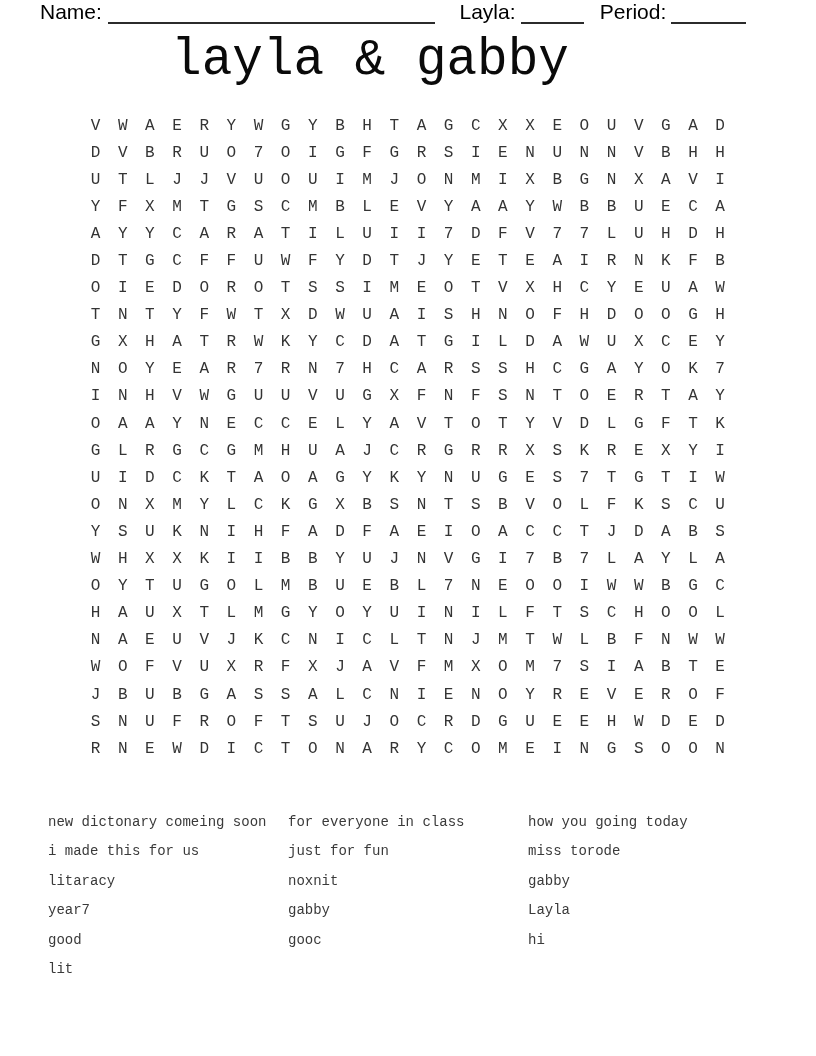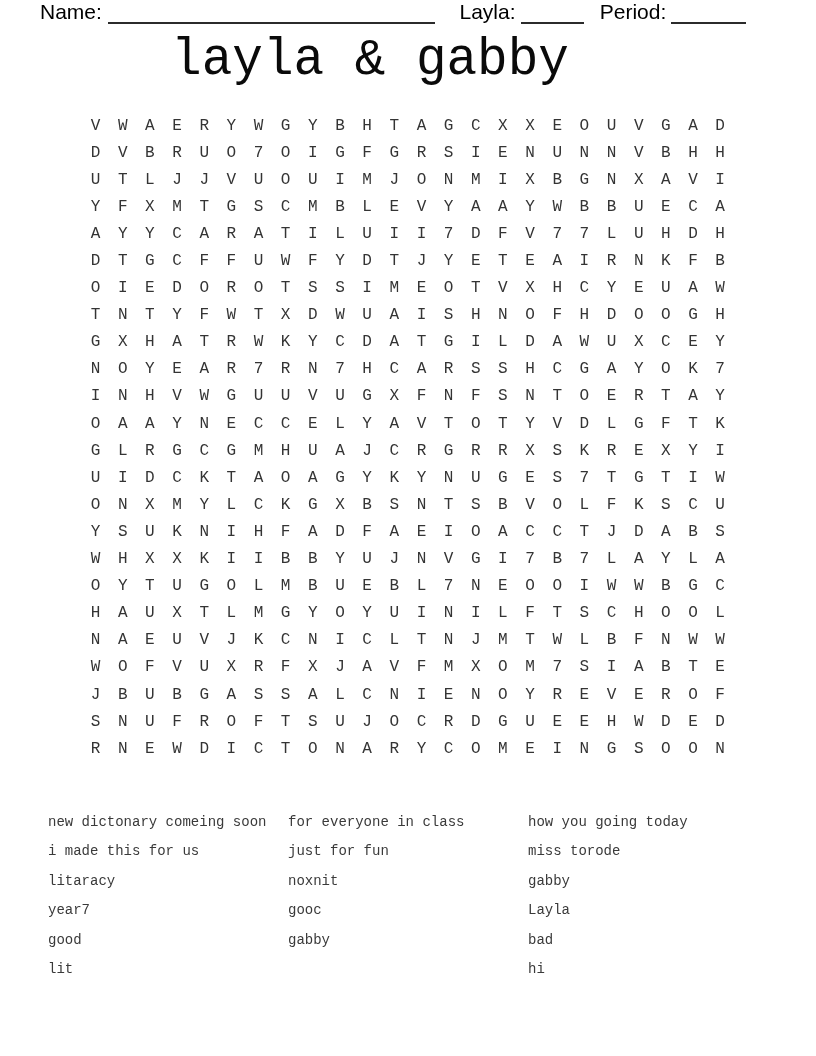--- a/index.html
+++ b/index.html
@@ -688,24 +688,23 @@
       <div class="word">i made this for us</div>
       <div class="word">litaracy</div>
       <div class="word">year7</div>
       <div class="word">good</div>
       <div class="word">lit</div>
     </div>
   <div class="word-col">
       <div class="word">for everyone in class</div>
       <div class="word">just for fun</div>
       <div class="word">noxnit</div>
+      <div class="word">gabby</div>
       <div class="word">gooc</div>
-      <div class="word">gabby</div>
     </div>
   <div class="word-col">
       <div class="word">how you going today</div>
       <div class="word">miss torode</div>
       <div class="word">gabby</div>
       <div class="word">Layla</div>
-      <div class="word">bad</div>
       <div class="word">hi</div>
     </div>
 </div>
 
 </body></html>

